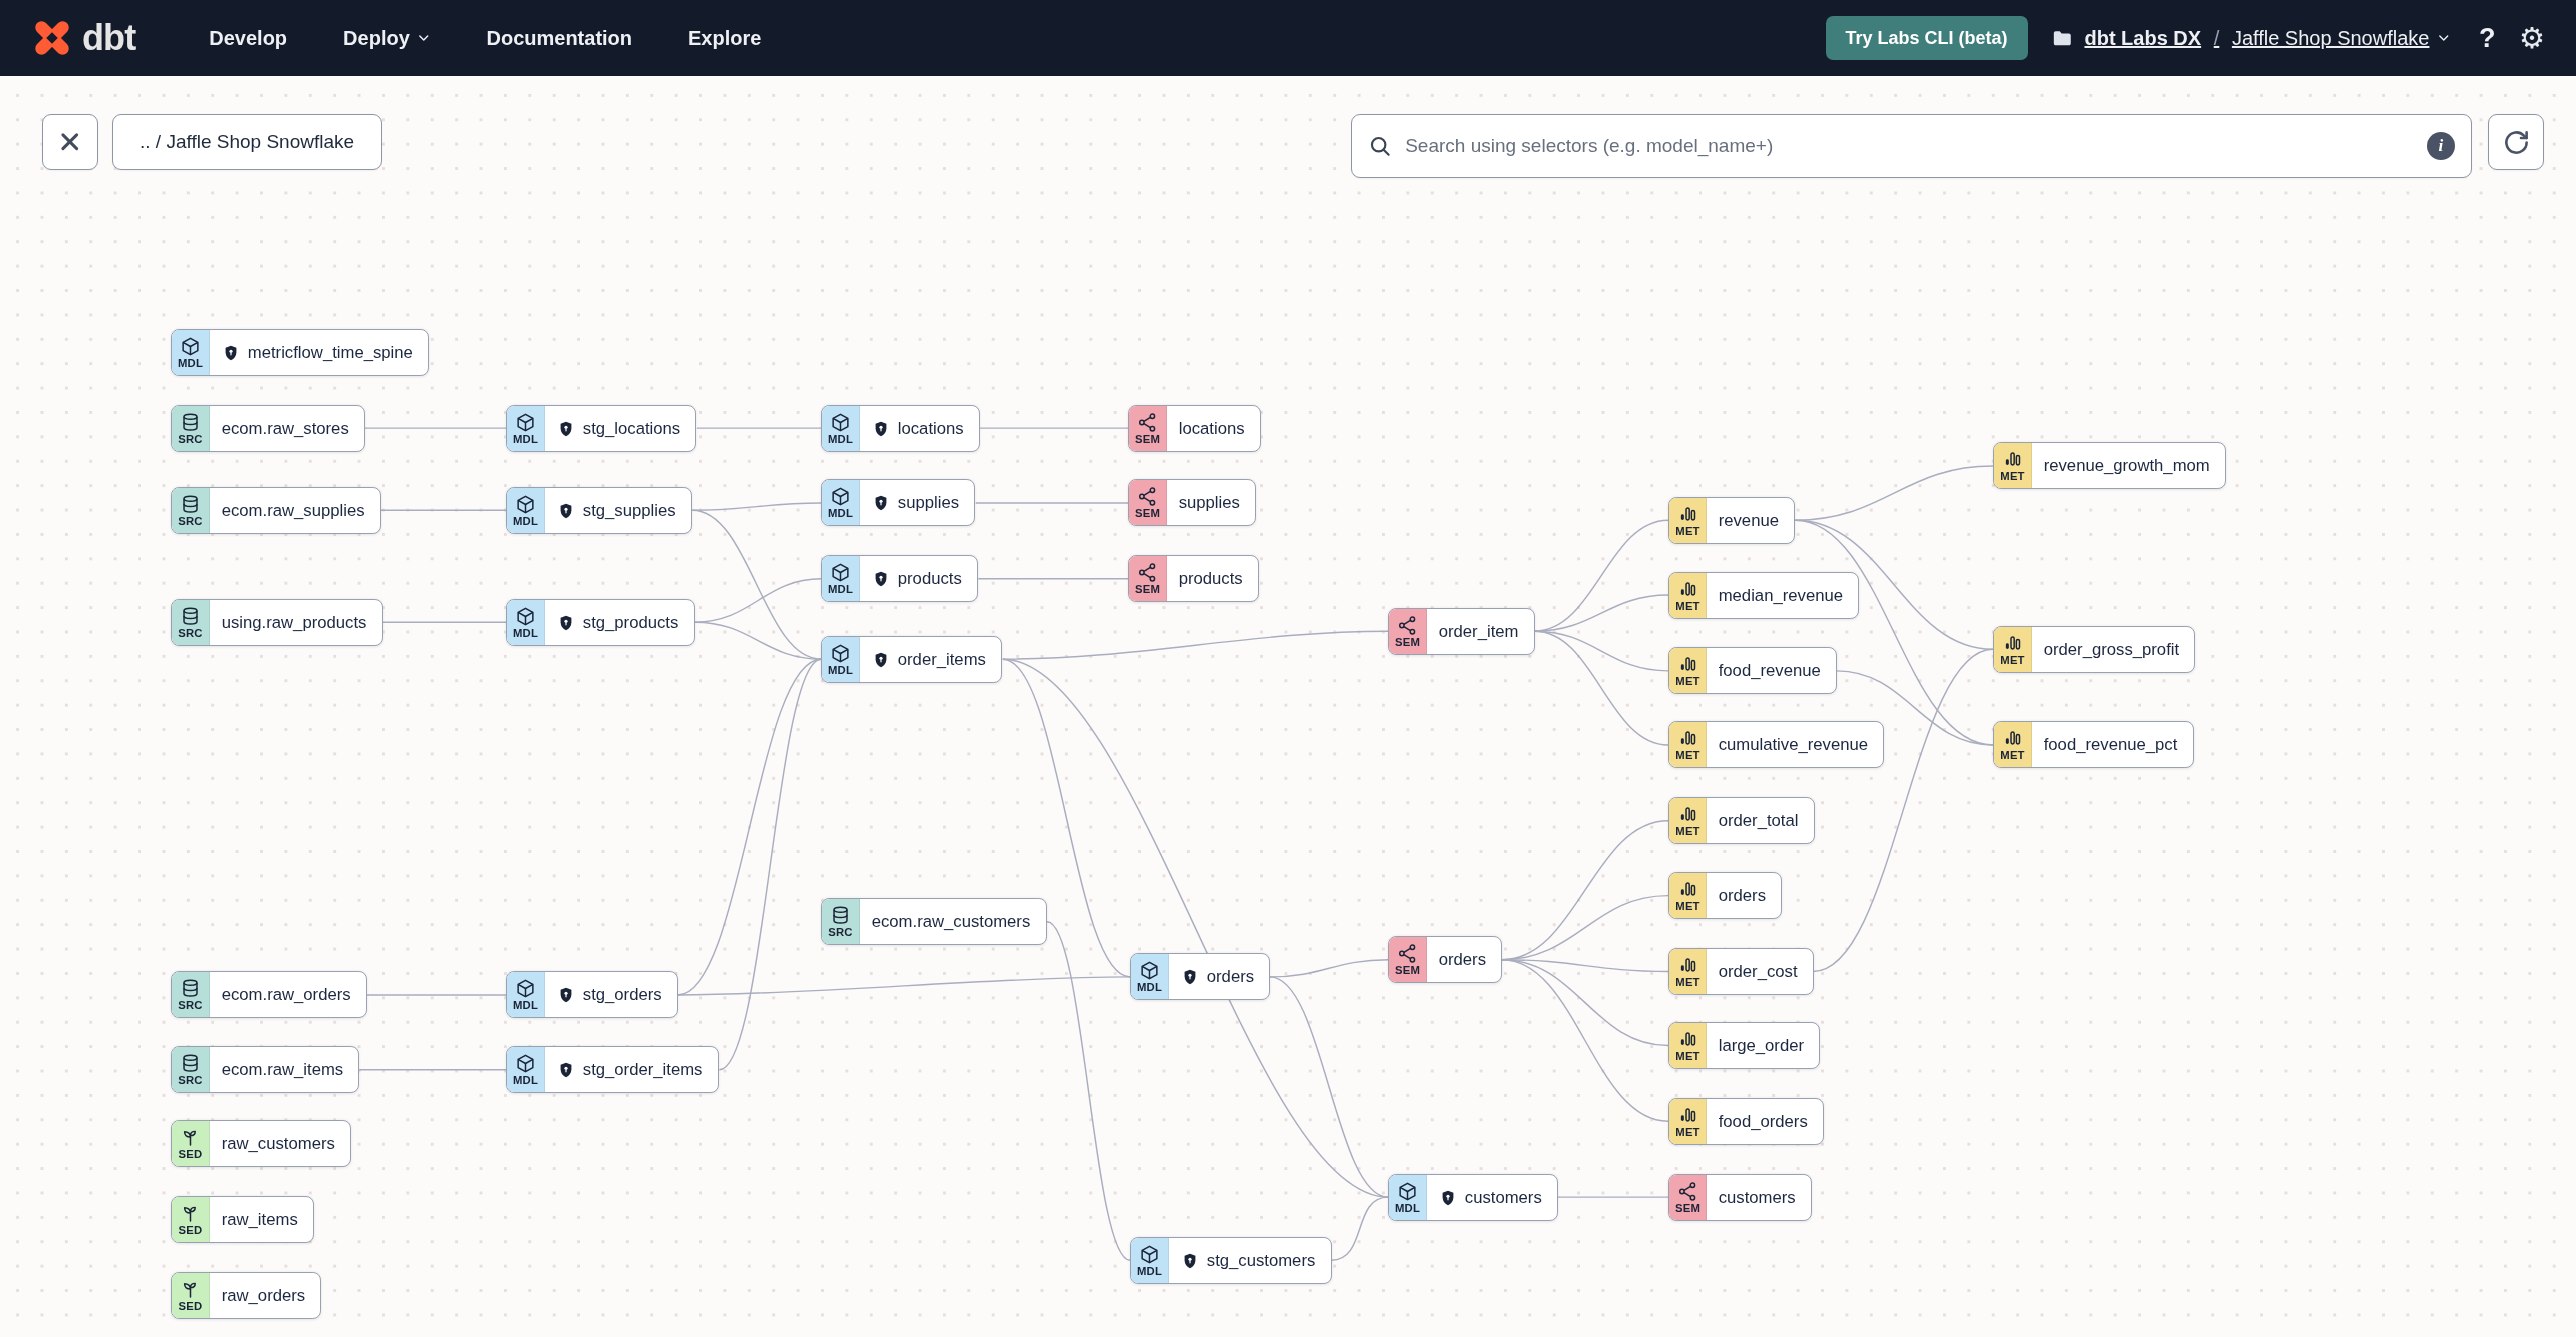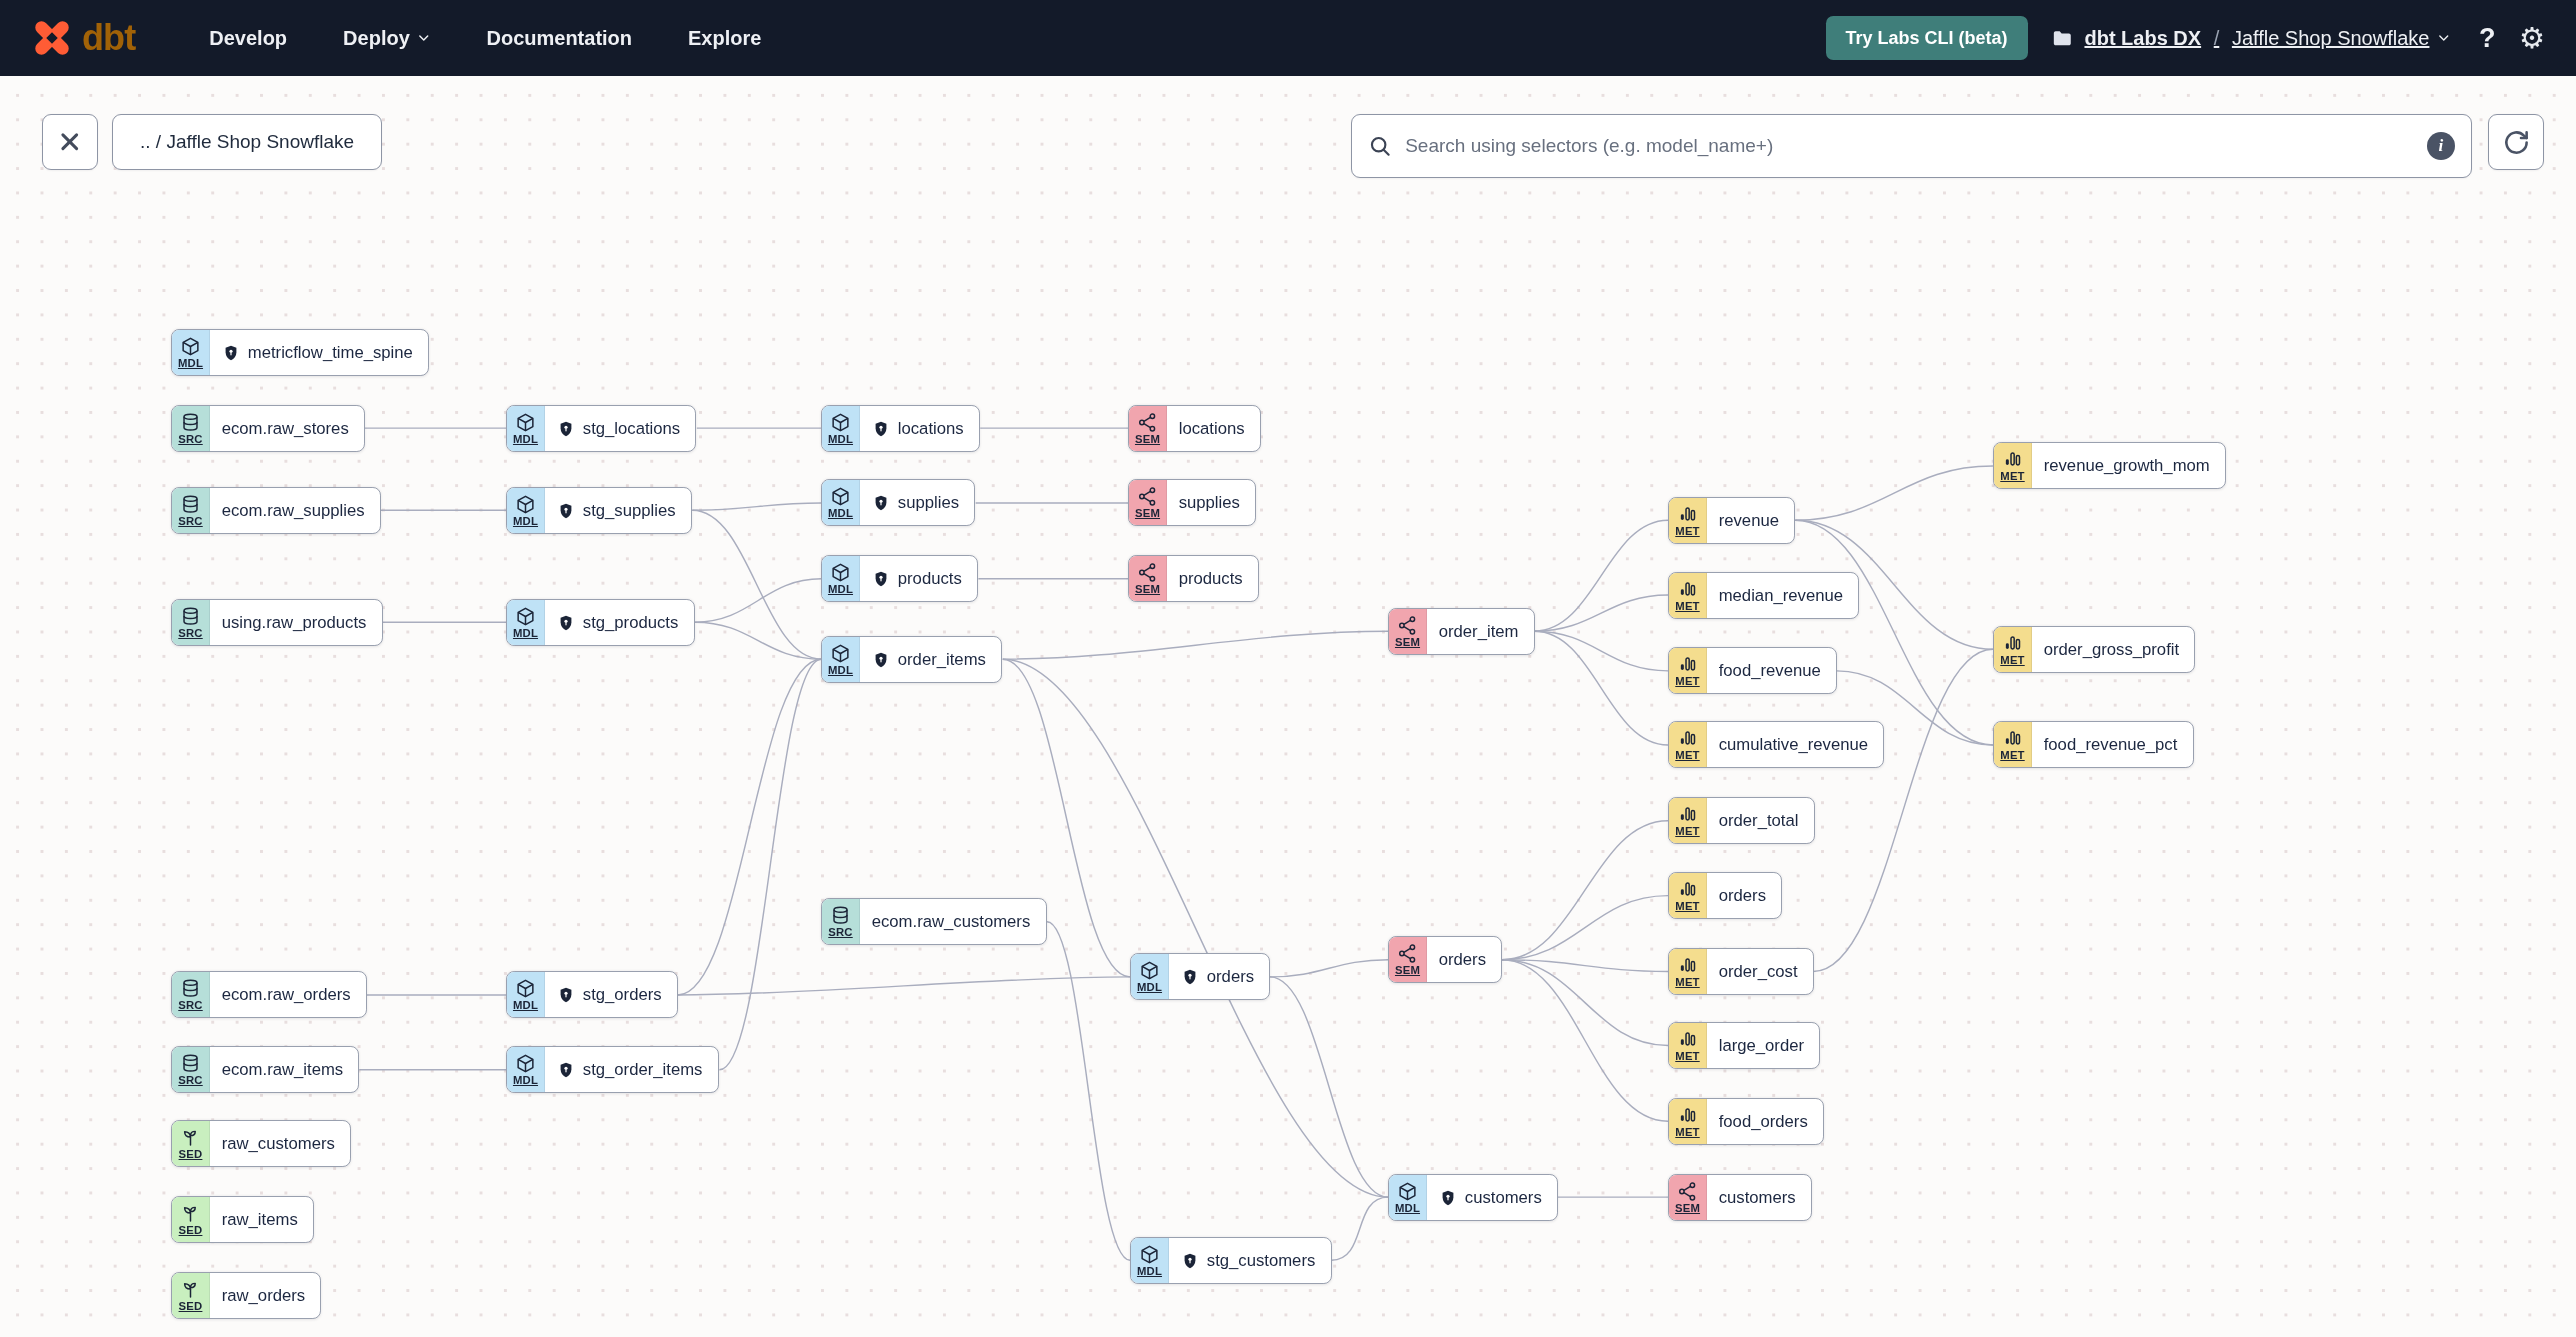--- a/index.html
+++ b/index.html
@@ -3,21 +3,21 @@
 <meta charset="utf-8">
 <style>
   * { margin:0; padding:0; box-sizing:border-box; }
   html,body { width:2576px; height:1338px; overflow:hidden;
     font-family:"Liberation Sans", sans-serif; background:#fcfbfa; }
 
   
   .navbar { position:absolute; left:0; top:0; width:2576px; height:76px;
     background:#131a29; display:flex; align-items:center; z-index:30; }
   .brand { display:flex; align-items:center; gap:9px; margin-left:31px; }
-  .brand-name { color:#a16207; font-size:36px; font-weight:700; letter-spacing:-0.9px; }
+  .brand-name { color:#e5e5e5; font-size:36px; font-weight:700; letter-spacing:-0.9px; }
   .nav-items { display:flex; align-items:center; gap:56px; margin-left:74px; }
   .nav-item { color:#eef0f4; font-size:20px; font-weight:600; cursor:pointer;
     display:flex; align-items:center; gap:7.2px; }
   .nav-right { margin-left:auto; display:flex; align-items:center; gap:23.5px; margin-right:31px; }
   .cta-btn { background:#3f7e7a; color:#ffffff; font-size:18px; font-weight:600;
     border:none; border-radius:7.2px; padding:11.7px 20px; cursor:pointer; }
   .proj-crumb { display:flex; align-items:center; gap:10.8px; color:#eef0f4; font-size:20px;text-decoration:underline; }
   .proj-name { font-weight:700; }
   .proj-sep { color:#9aa3b2; padding:0 1.8px; }
   .env-name { font-weight:400; display:flex; align-items:center; gap:7.2px; cursor:pointer; }
@@ -52,21 +52,21 @@
     font-style:italic; cursor:pointer; flex:0 0 auto; }
   #refresh-btn { left:2488px; top:38px; width:56px; height:56px; }
 
   
   .node { position:absolute; height:47px; display:flex; align-items:stretch;
     background:#ffffff; border:0.9px solid #99a0af; border-radius:8.1px;
     box-shadow:0 0.9px 2.7px rgba(16,24,40,.10); cursor:pointer; }
   .node-badge { width:38px; flex:0 0 38px; border-radius:7.2px 0 0 7.2px;
     display:flex; flex-direction:column; align-items:center; justify-content:center;
     gap:0.9px; border-right:0.9px solid rgba(20,30,55,.08); }
-  .node-badge .blabel { font-size:11.3px; font-weight:600; color:#1b2437; letter-spacing:0.2px;text-decoration:underline; }
+  .node-badge .blabel { font-size:11.3px; font-weight:600; color:#1b2437; letter-spacing:0.2px; }
   .node-body { display:flex; align-items:center; gap:8.1px; padding:0 15.3px 0 11.7px;
     font-size:16.7px; color:#1c2740; white-space:nowrap; }
   .node-badge svg, .shield svg { display:block; }
   .shield { display:flex; align-items:center; }
 </style>
 </head>
 <body>
 
 <header class="navbar">
   <div class="brand">

